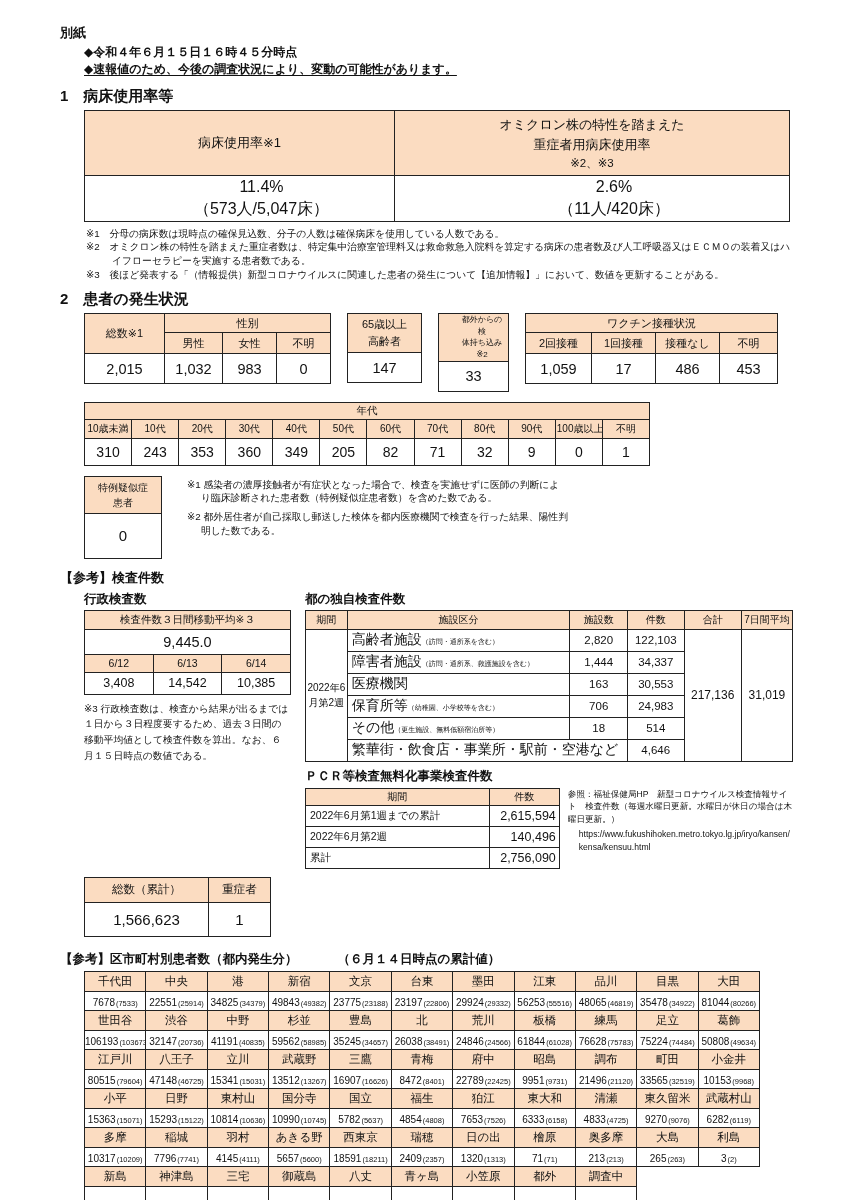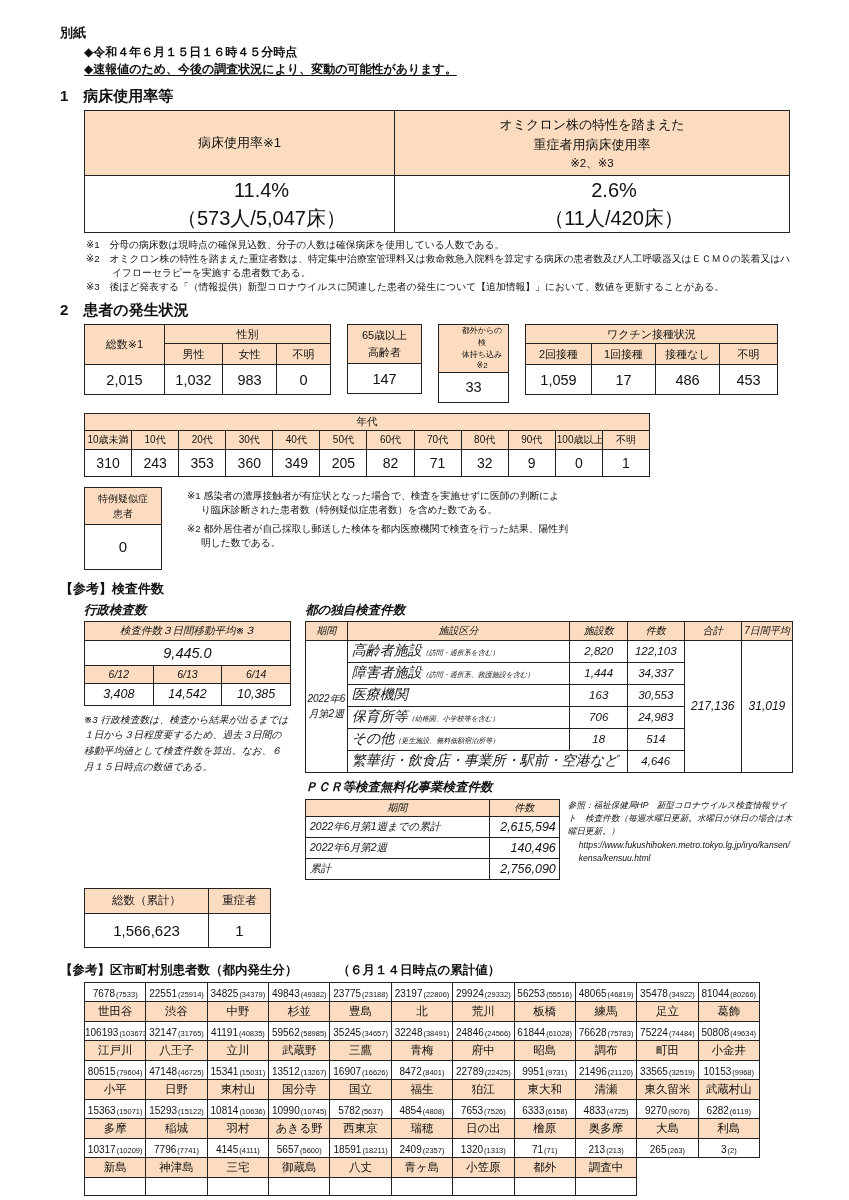--- a/index.html
+++ b/index.html
@@ -20,21 +20,21 @@
   table{border-collapse:collapse;}
   th,td{border:1px solid #222;text-align:center;font-weight:normal;padding:0;}
   .peach{background:#fbdcc1;}
 
   
   .bed{table-layout:fixed;width:706px;margin:2px 0 5px 24px;}
   .bed th,.bed td{border:1.5px solid #222;}
   .bed th{height:64px;font-size:13px;}
   .bed .hline{display:block;line-height:1.55;}
   .bed .hsmall{display:block;font-size:11.5px;line-height:1.4;}
-  .bed td{height:42px;font-size:20px;line-height:1.4;padding-left:44px;}
+  .bed td{height:42px;font-size:16px;line-height:1.4;padding-left:44px;}
   .bed .vline{display:block;}
 
   .notes-blk{margin:2px 0 6px 26px;width:712px;}
   .note{font-size:9.8px;line-height:1.42;padding-left:26px;text-indent:-26px;}
 
   
   .row-tables{display:flex;align-items:flex-start;gap:16px;margin:3px 0 10px 24px;}
   .mini th{font-size:11px;padding:0 3px;}
   .mini .hrow1{height:18px;}
   .mini .hrow2{height:20px;}
@@ -54,21 +54,21 @@
   .spec .twoline{display:block;line-height:1.5;}
   .spec td{height:44px;font-size:15px;}
   .avgtbl .lblc{width:124px;height:17px;font-size:9.5px;}
   .avgtbl .ratioh{width:84px;font-size:12px;}
   .avgtbl .avgv{height:21px;font-size:14.5px;}
   .avgtbl .ratiov{font-size:14.5px;}
   .s2notes{width:382px;padding-top:2px;}
   .s2notes .note{padding-left:14px;text-indent:-14px;margin-bottom:5px;width:auto;}
 
   
-  .tests-flex{display:flex;align-items:flex-start;gap:14px;margin:2px 0 8px 24px;font-style:italic;}
+  .tests-flex{display:flex;align-items:flex-start;gap:14px;margin:2px 0 8px 24px;}
   .tests-left{width:208px;}
   .admintbl{width:207px;table-layout:fixed;}
   .admintbl .avgh{height:18px;font-size:10.5px;}
   .admintbl .avgv{height:24px;font-size:14.5px;}
   .admintbl th.day{height:17px;font-size:10.5px;}
   .admintbl td.dayv{height:21px;font-size:12.5px;}
   .admin-note{margin-top:6px;font-size:9.8px;line-height:1.6;}
 
   .tokyo th{height:18px;font-size:10px;}
   .tokyo td{height:21px;font-size:11.5px;}
@@ -440,20 +440,33 @@
   </tbody>
     </table>
 
   <div class="muni-title-row">
     <span>【参考】区市町村別患者数（都内発生分）</span>
     <span>（６月１４日時点の累計値）</span>
   </div>
 
   <table class="muni">
     <tbody>
+        <tr>
+          <th class="peach">千代田</th>
+          <th class="peach">中央</th>
+          <th class="peach">港</th>
+          <th class="peach">新宿</th>
+          <th class="peach">文京</th>
+          <th class="peach">台東</th>
+          <th class="peach">墨田</th>
+          <th class="peach">江東</th>
+          <th class="peach">品川</th>
+          <th class="peach">目黒</th>
+          <th class="peach">大田</th>
+        </tr>
     <tr>
           <td><span class="v">7678</span><span class="pp">(7533)</span></td>
           <td><span class="v">22551</span><span class="pp">(25914)</span></td>
           <td><span class="v">34825</span><span class="pp">(34379)</span></td>
           <td><span class="v">49843</span><span class="pp">(49382)</span></td>
           <td><span class="v">23775</span><span class="pp">(23188)</span></td>
           <td><span class="v">23197</span><span class="pp">(22806)</span></td>
           <td><span class="v">29924</span><span class="pp">(29332)</span></td>
           <td><span class="v">56253</span><span class="pp">(55516)</span></td>
           <td><span class="v">48065</span><span class="pp">(46819)</span></td>
@@ -468,25 +481,25 @@
           <th class="peach">豊島</th>
           <th class="peach">北</th>
           <th class="peach">荒川</th>
           <th class="peach">板橋</th>
           <th class="peach">練馬</th>
           <th class="peach">足立</th>
           <th class="peach">葛飾</th>
         </tr>
     <tr>
           <td><span class="v">106193</span><span class="pp">(103673)</span></td>
-          <td><span class="v">32147</span><span class="pp">(31765)</span></td>
+          <td><span class="v">32147</span><span class="pp">(20736)</span></td>
           <td><span class="v">41191</span><span class="pp">(40835)</span></td>
           <td><span class="v">59562</span><span class="pp">(58985)</span></td>
           <td><span class="v">35245</span><span class="pp">(34657)</span></td>
-          <td><span class="v">32248</span><span class="pp">(38491)</span></td>
+          <td><span class="v">26038</span><span class="pp">(38491)</span></td>
           <td><span class="v">24846</span><span class="pp">(24566)</span></td>
           <td><span class="v">61844</span><span class="pp">(61028)</span></td>
           <td><span class="v">76628</span><span class="pp">(75783)</span></td>
           <td><span class="v">75224</span><span class="pp">(74484)</span></td>
           <td><span class="v">50808</span><span class="pp">(49634)</span></td>
         </tr>
     <tr>
           <th class="peach">江戸川</th>
           <th class="peach">八王子</th>
           <th class="peach">立川</th>

